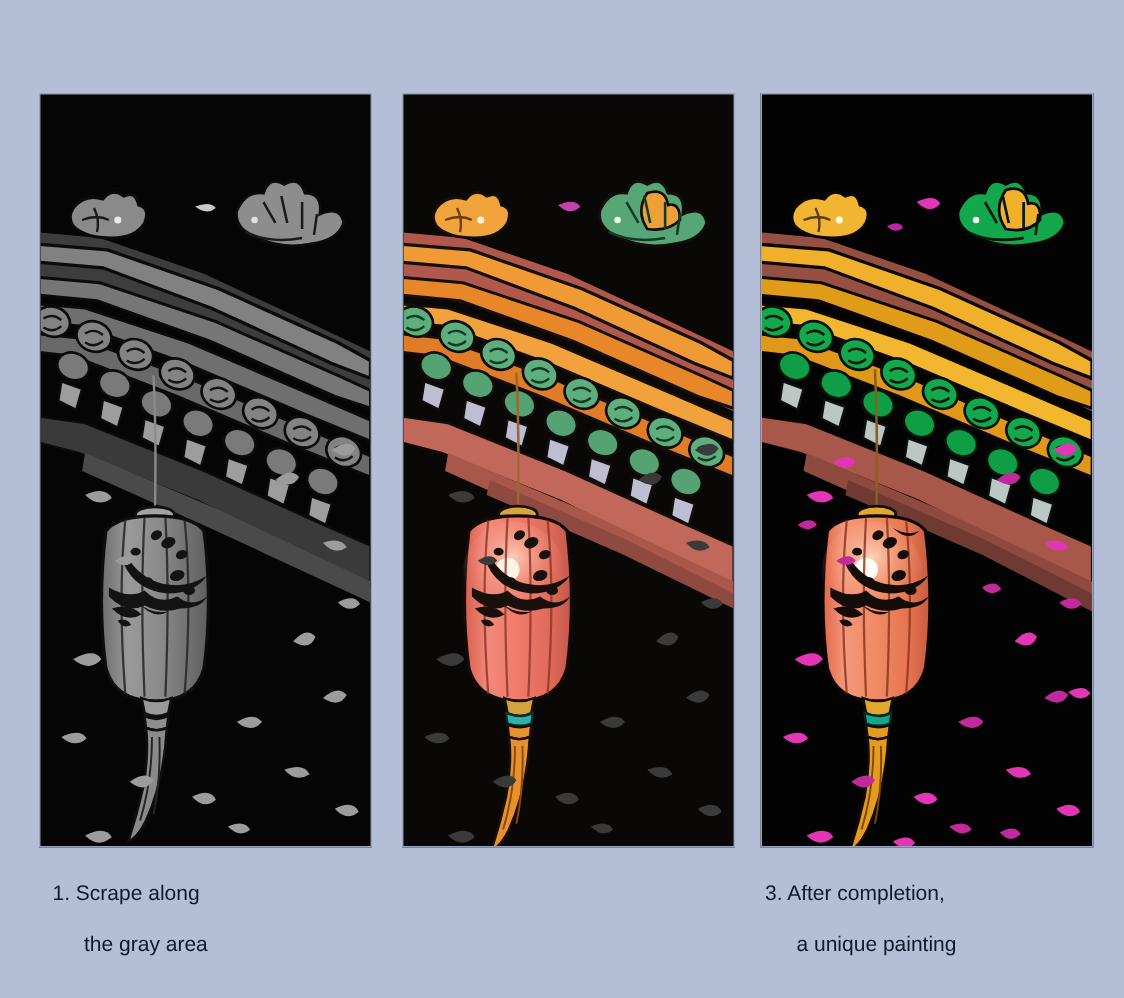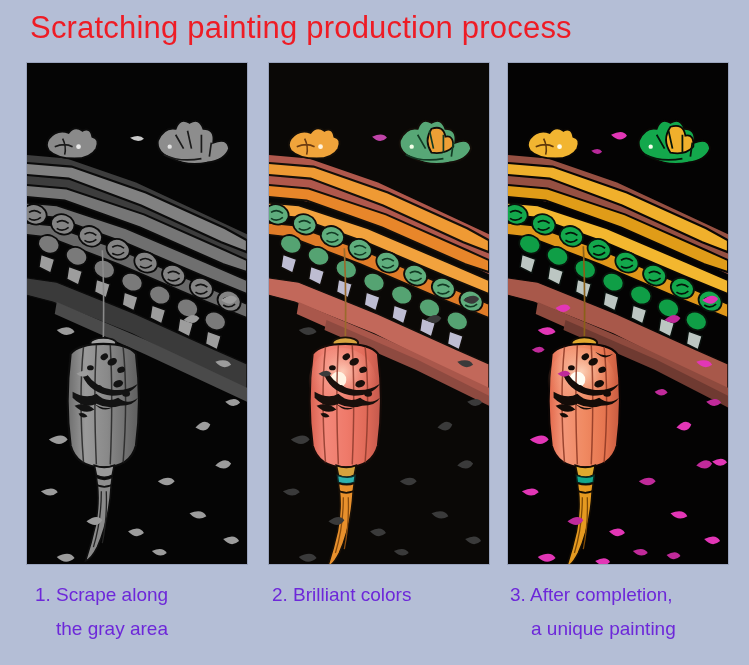--- a/index.html
+++ b/index.html
@@ -42,35 +42,34 @@
     overflow: hidden;
   }
   #panel-1 { left: 26px; }
   #panel-2 { left: 268px; }
   #panel-3 { left: 507px; }
   .panel svg { display: block; width: 100%; height: 100%; }
   .caption {
     position: absolute;
     top: 578px;
     width: 240px;
-    color: #6d28d9;
-    font-size: 19px;
+    color: #0f172a;
+    font-size: 14px;
     line-height: 34px;
   }
   #caption-1 { left: 35px; }
   #caption-2 { left: 272px; }
   #caption-3 { left: 510px; }
   .caption .line2 { display: block; margin-left: 21px; }
 </style>
 </head>
 <body>
 
 <div id="page">
 
-  <div id="title">Scratching painting production process</div>
 
   <div class="panel" id="panel-1">
     <svg viewBox="0 0 222 503" preserveAspectRatio="none">
       <defs>
         <linearGradient id="g1lant" x1="0" y1="0" x2="1" y2="0">
           <stop offset="0%" stop-color="#6d6d6d"></stop>
           <stop offset="25%" stop-color="#9a9a9a"></stop>
           <stop offset="55%" stop-color="#8a8a8a"></stop>
           <stop offset="100%" stop-color="#5e5e5e"></stop>
         </linearGradient>
@@ -513,20 +512,19 @@
         </g>
       </g>
     </svg>
   </div>
 
   <div class="caption" id="caption-1">
     <span>1. Scrape along</span>
     <span class="line2">the gray area</span>
   </div>
   <div class="caption" id="caption-2">
-    <span>2. Brilliant colors</span>
   </div>
   <div class="caption" id="caption-3">
     <span>3. After completion,</span>
     <span class="line2">a unique painting</span>
   </div>
 
 </div>
 
 </body></html>

